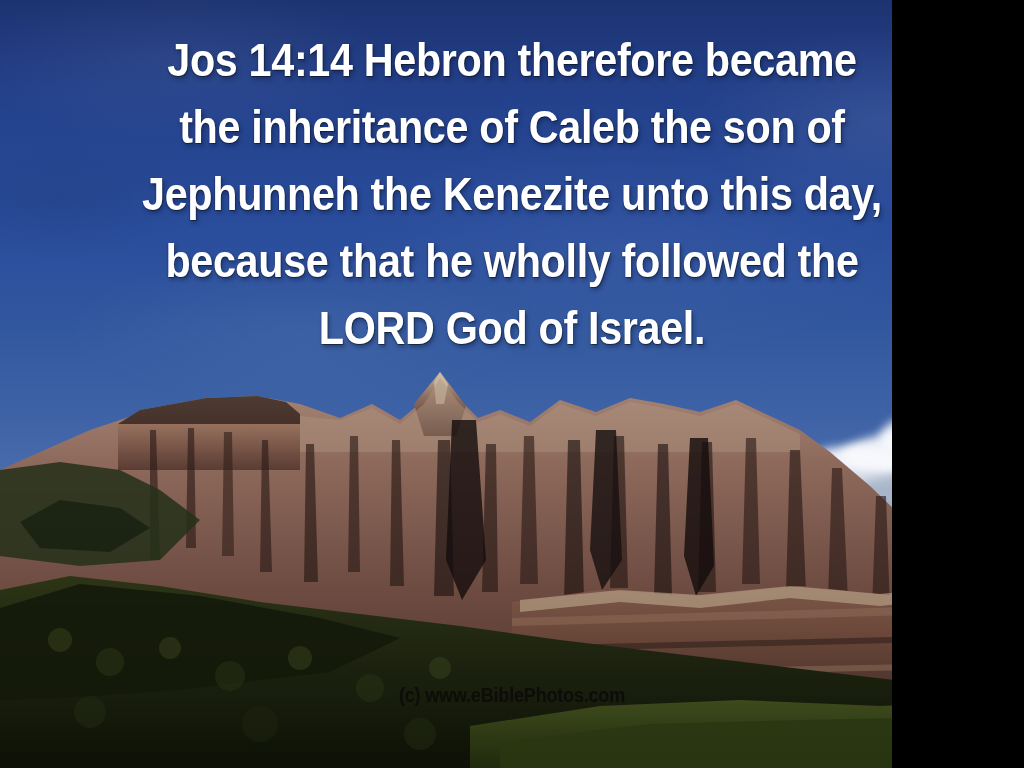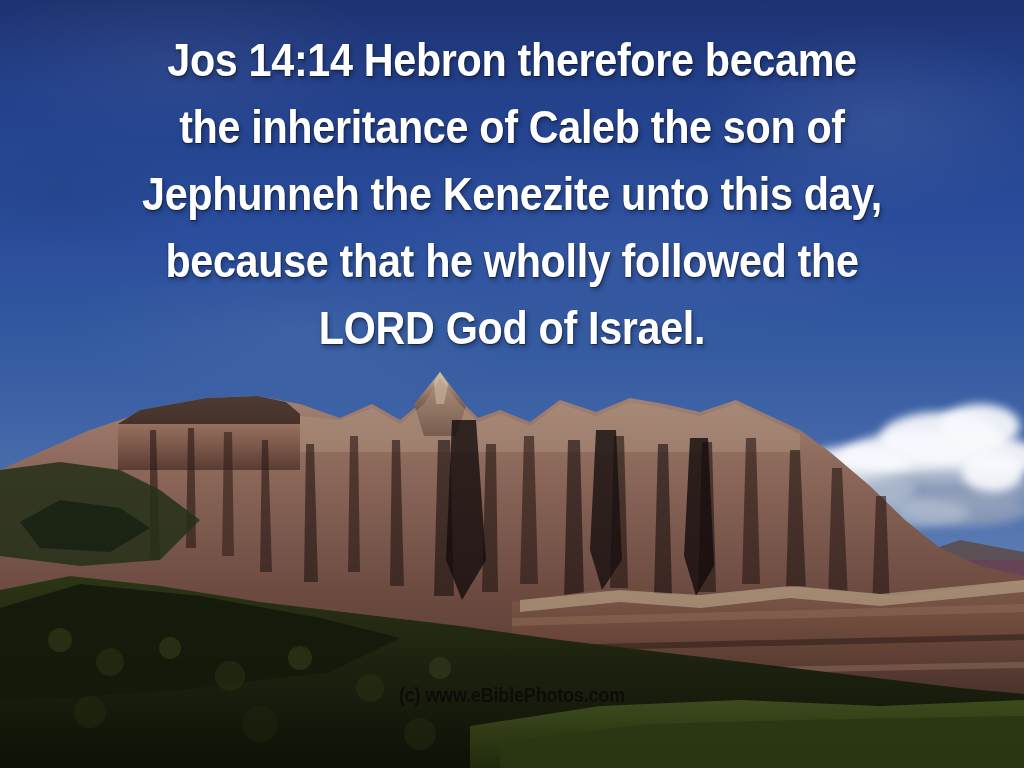--- a/index.html
+++ b/index.html
@@ -2,25 +2,25 @@
 <html><head>
 <meta charset="utf-8">
 <style>
   html, body {
     margin: 0;
     padding: 0;
     background: #000;
   }
   #stage {
     position: relative;
-    width: 1024px;
+    width: 892px;
     height: 768px;
     overflow: hidden;
     font-family: "Liberation Sans", sans-serif;
-    background: #a21caf;
+    background: #a16207;
   }
 
   
   .sky {
     position: absolute;
     left: 0; top: 0;
     width: 1024px; height: 560px;
     background:
       linear-gradient(to bottom,
         #1d3371 0px,

